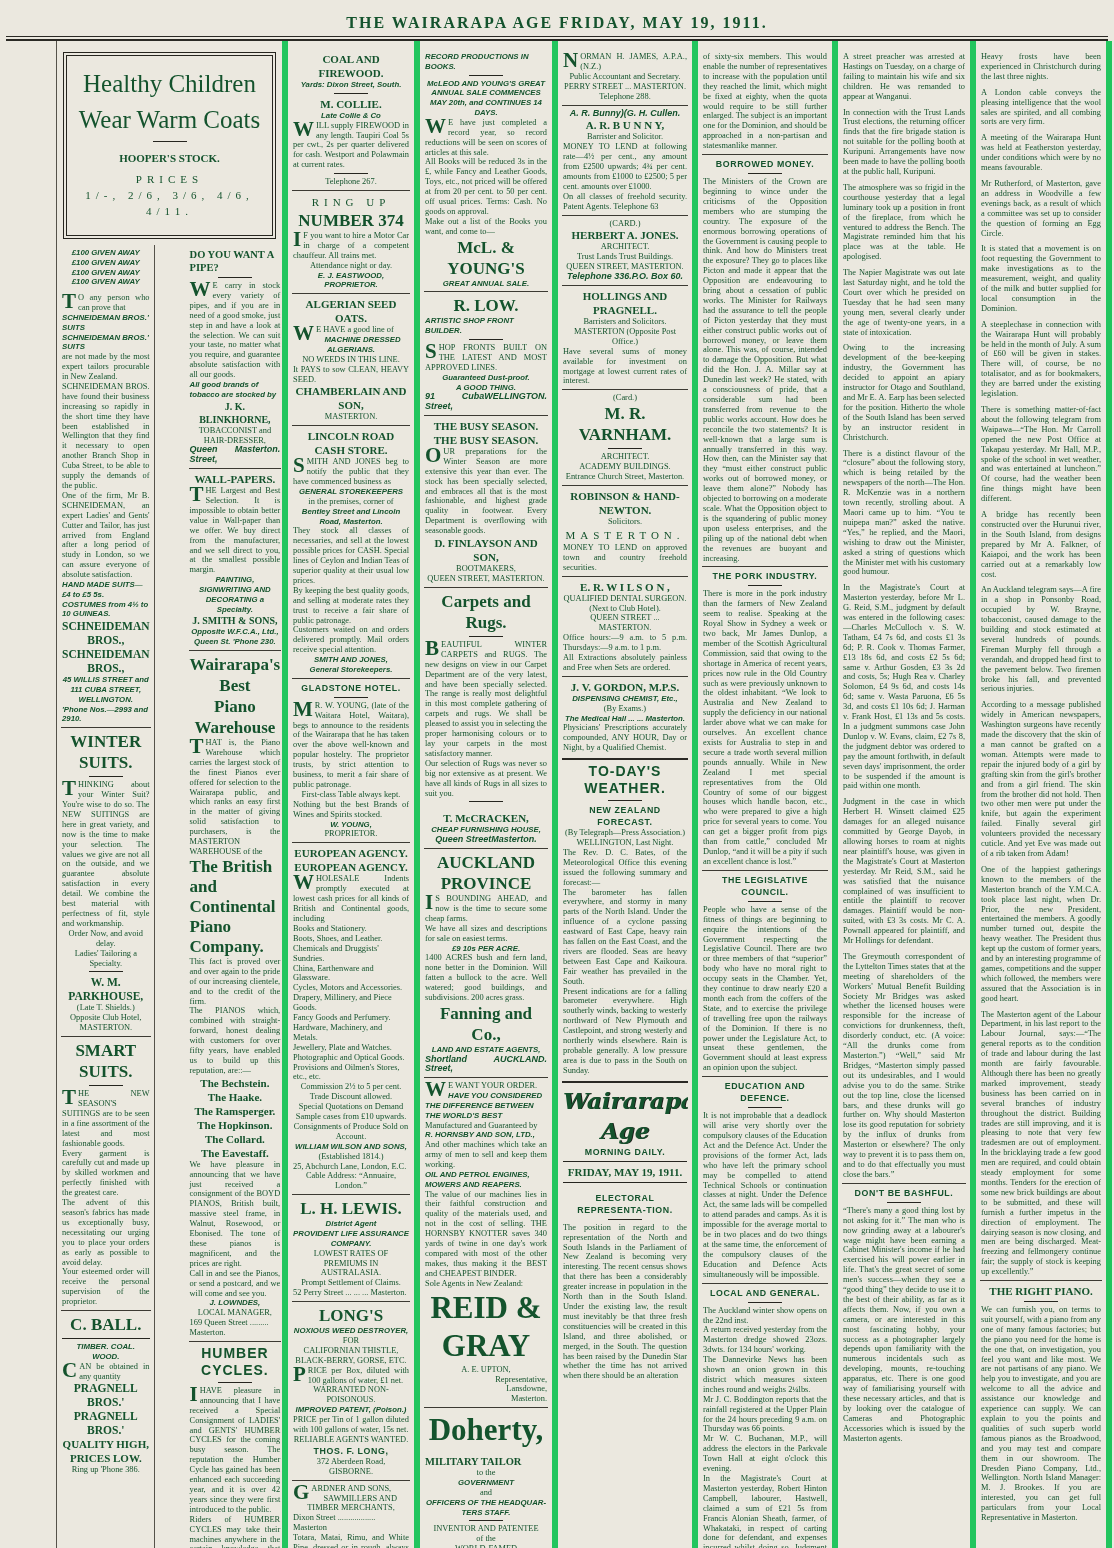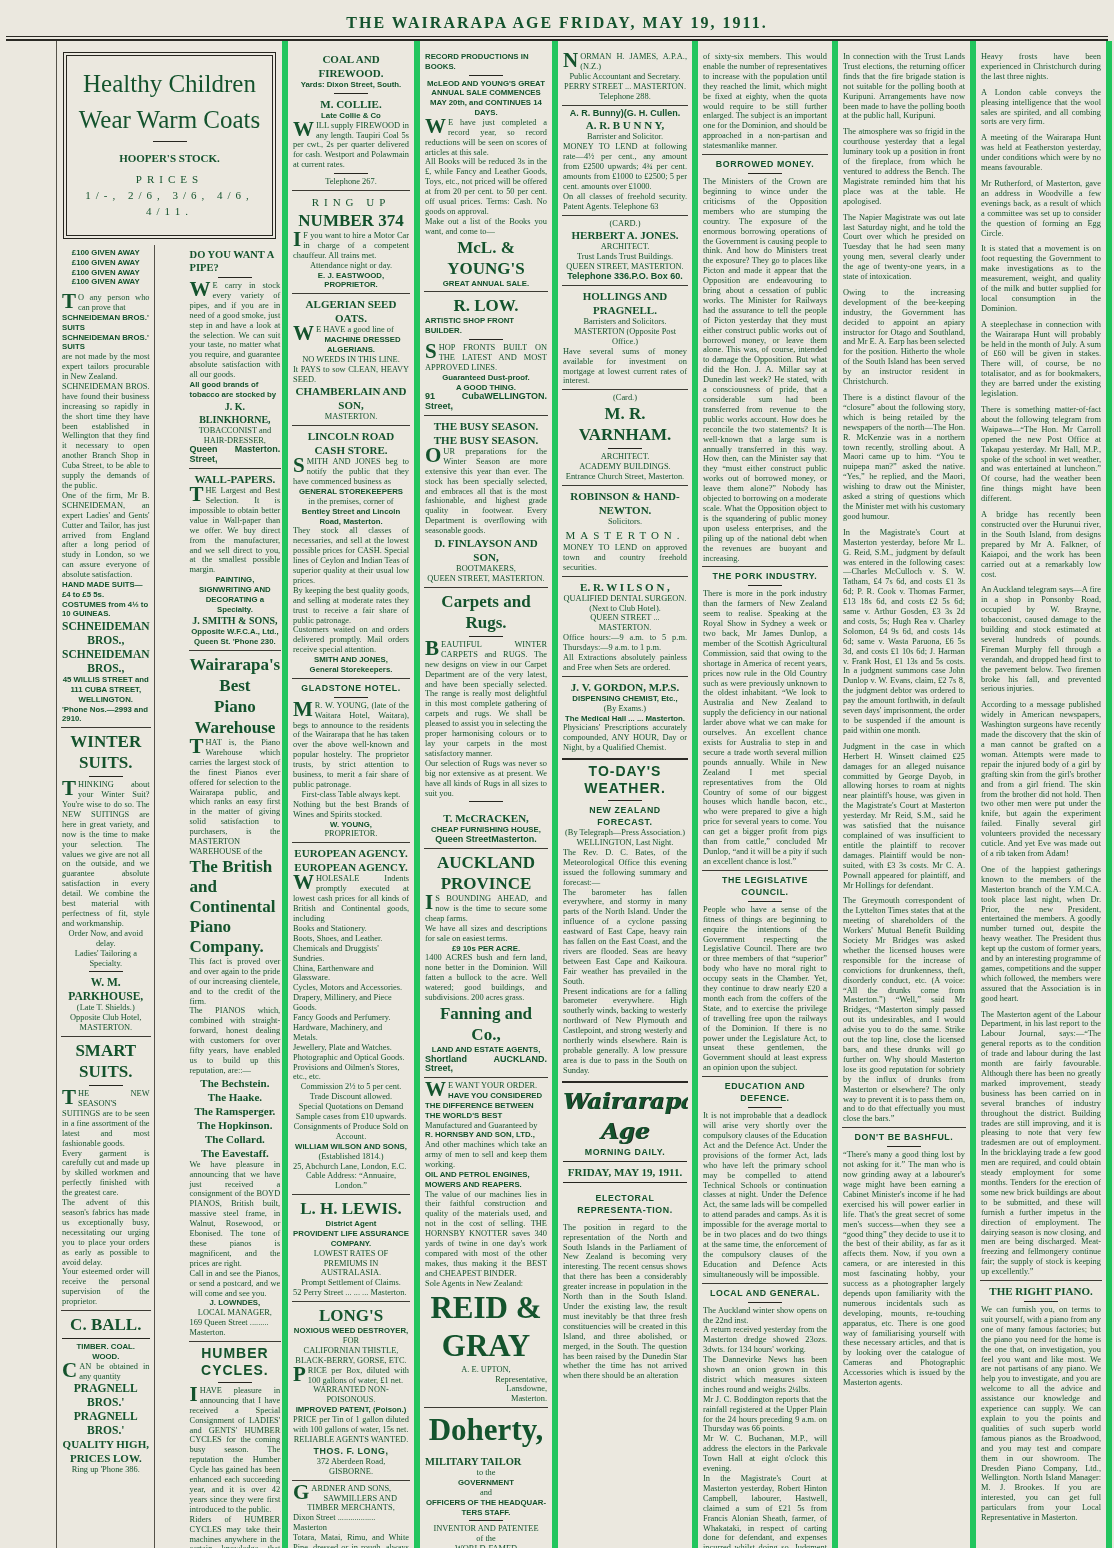--- a/index.html
+++ b/index.html
@@ -14,21 +14,21 @@
   #c2{width:132px;} #c3{width:138px;} #c4{width:140px;} #c5{width:140px;} #c6{width:138px;} #c7{width:136px;}
   #c1sub{display:flex;flex:0 0 auto;}
   #c1L{width:50%;border-right:1px solid #55524a;padding-right:3px;}
   #c1R{width:50%;padding-left:3px;margin-left:31px;}
   .blk{padding:3px 1px;overflow:hidden;}
   .sep{border-top:1px solid #3c3a33;}
   .septhick{border-top:2px solid #2a2924;margin-top:2px;}
   .boxed{border:4px double #26251f;margin:3px 2px 6px 2px;padding:10px 4px;}
   .ln{font-size:8.4px;line-height:9.9px;text-align:justify;}
   .b{} .bc{text-align:center;} .bl{text-align:left;} .rt{text-align:right;}
-  .caps,.capsl,.capsc,.item,.two{font-family:"Liberation Sans",sans-serif;font-weight:bold;font-size:7.8px;line-height:9.8px;}
+  .caps,.capsl,.capsc,.item,.two{font-family:"Liberation Sans",sans-serif;font-weight:bold;font-size:7.8px;line-height:9.8px;font-style:italic;}
   .caps{text-align:center;} .capsl{text-align:left;} .capsc{text-align:center;}
   .sig{font-size:11.5px;font-weight:bold;text-align:center;line-height:14px;}
   .sig2{font-size:10px;font-weight:bold;text-align:center;line-height:13px;}
   .lg{font-size:17px;font-weight:bold;text-align:center;line-height:21px;}
   .lgl{font-size:17px;font-weight:bold;text-align:left;line-height:20px;}
   .lgs{font-family:"Liberation Sans",sans-serif;font-size:14px;font-weight:bold;text-align:center;letter-spacing:1px;line-height:17px;}
   .md{font-size:11px;font-weight:bold;text-align:center;line-height:14px;}
   .mdl{font-size:10.5px;font-weight:bold;text-align:left;line-height:13px;}
   .sm{font-family:"Liberation Sans",sans-serif;font-size:8.8px;font-weight:bold;text-align:center;letter-spacing:.6px;line-height:12px;}
   .xl{font-size:25px;text-align:center;line-height:36px;font-weight:500;}
@@ -489,20 +489,23 @@
           <div class="ln b">The Auckland winter show opens on the 22nd inst.</div>
           <div class="ln b">A return received yesterday from the Masterton dredge showed 23ozs. 3dwts. for 134 hours' working.</div>
           <div class="ln b">The Dannevirke News has been shown an onion grown in this district which measures sixteen inches round and weighs 2¼lbs.</div>
           <div class="ln b">Mr J. C. Boddington reports that the rainfall registered at the Upper Plain for the 24 hours preceding 9 a.m. on Thursday was 66 points.</div>
           <div class="ln b">Mr W. C. Buchanan, M.P., will address the electors in the Parkvale Town Hall at eight o'clock this evening.</div>
           <div class="ln b">In the Magistrate's Court at Masterton yesterday, Robert Hinton Campbell, labourer, Hastwell, claimed a sum of £21 5s from Francis Alonian Sheath, farmer, of Whakataki, in respect of carting done for defendant, and expenses incurred whilst doing so.  Judgment was reserved.  Mr C. A. Pownall appeared for plaintiff, and Mr Hollings for defendant.  A counter-claim was made for £13 15s 6d in respect of expenses charged by plaintiff against defendant.  Mr K. Logan appeared for plaintiff, and Mr H. C. L. Robinson for defendant. After hearing evidence His Worship gave judgment for plaintiff for the amount claimed with costs amounting to £6 5s 8d, and for £1 12s on the counter-claim with costs totalling £1 3s.</div>
         </div>
       </div>
     <div id="c6" class="col">
         <div class="blk ">
+          <div class="ln b">A street preacher was arrested at Hastings on Tuesday, on a charge of failing to maintain his wife and six children.  He was remanded to appear at Wanganui.</div>
+        </div>
+        <div class="blk ">
           <div class="ln b">In connection with the Trust Lands Trust elections, the returning officer finds that the fire brigade station is not suitable for the polling booth at Kuripuni.  Arrangements have now been made to have the polling booth at the public hall, Kuripuni.</div>
         </div>
         <div class="blk ">
           <div class="ln b">The atmosphere was so frigid in the courthouse yesterday that a legal luminary took up a position in front of the fireplace, from which he ventured to address the Bench.  The Magistrate reminded him that his place was at the table.  He apologised.</div>
         </div>
         <div class="blk ">
           <div class="ln b">The Napier Magistrate was out late last Saturday night, and he told the Court over which he presided on Tuesday that he had seen many young men, several clearly under the age of twenty-one years, in a state of intoxication.</div>
         </div>
         <div class="blk ">
           <div class="ln b">Owing to the increasing development of the bee-keeping industry, the Government has decided to appoint an apiary instructor for Otago and Southland, and Mr E. A. Earp has been selected for the position. Hitherto the whole of the South Island has been served by an instructor resident in Christchurch.</div>

